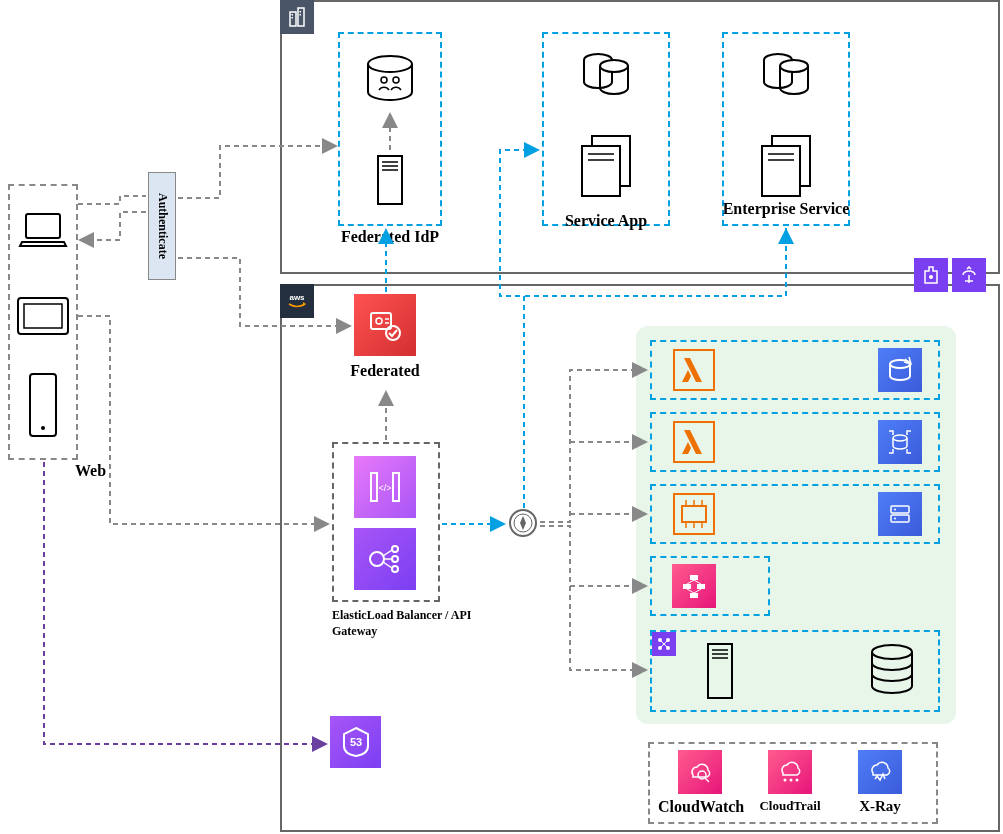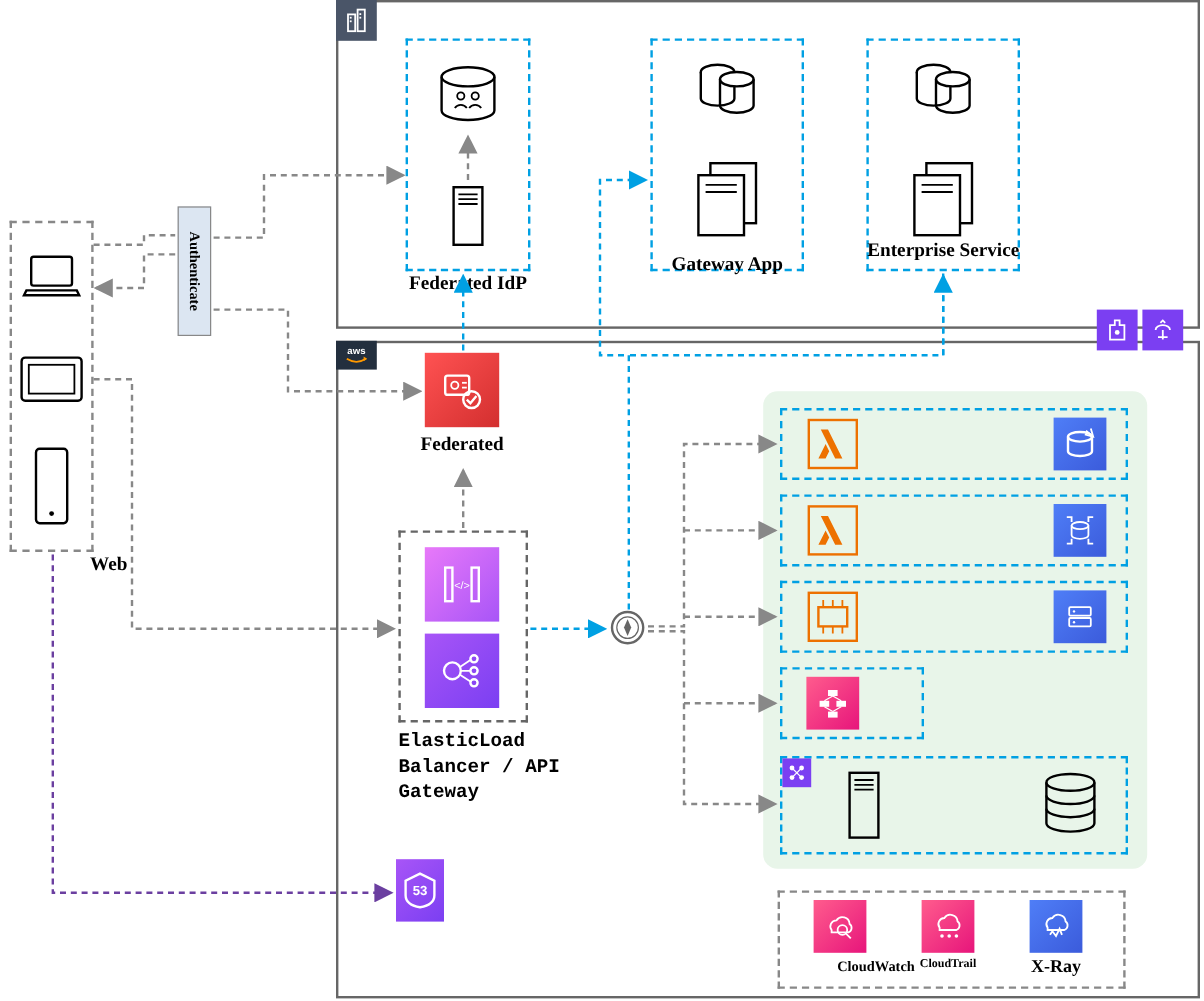--- a/index.html
+++ b/index.html
@@ -85,21 +85,21 @@
     </svg>
 </div>
 <div class="abs icon-box" style="left:574px; top:130px; width:64px; height:70px;">
 <svg width="64" height="70" viewBox="0 0 64 70">
       <rect x="18" y="6" width="38" height="50" fill="#fff" stroke="#000" stroke-width="2"></rect>
       <rect x="8" y="16" width="38" height="50" fill="#fff" stroke="#000" stroke-width="2"></rect>
       <line x1="14" y1="24" x2="40" y2="24" stroke="#000" stroke-width="1.5"></line>
       <line x1="14" y1="30" x2="40" y2="30" stroke="#000" stroke-width="1.5"></line>
     </svg>
 </div>
-<div class="abs label" style="left:542px; top:212px; width:128px;">Gateway App</div>
+<div class="abs label" style="left:542px; top:212px; width:128px;">Service App</div>
 
 <div class="abs dashed-box" style="left:722px; top:32px; width:128px; height:194px; border-color:#00a0e3;"></div>
 <div class="abs icon-box" style="left:760px; top:48px; width:52px; height:52px;">
 <svg width="52" height="52" viewBox="0 0 52 52">
       <ellipse cx="18" cy="12" rx="14" ry="6" fill="#fff" stroke="#000" stroke-width="2"></ellipse>
       <path d="M4 12 L4 34 A14 6 0 0 0 32 34 L32 12" fill="#fff" stroke="#000" stroke-width="2"></path>
       <ellipse cx="34" cy="18" rx="14" ry="6" fill="#fff" stroke="#000" stroke-width="2"></ellipse>
       <path d="M20 18 L20 40 A14 6 0 0 0 48 40 L48 18" fill="none" stroke="#000" stroke-width="2"></path>
     </svg>
 </div>
@@ -107,21 +107,21 @@
 <svg width="64" height="70" viewBox="0 0 64 70">
       <rect x="18" y="6" width="38" height="50" fill="#fff" stroke="#000" stroke-width="2"></rect>
       <rect x="8" y="16" width="38" height="50" fill="#fff" stroke="#000" stroke-width="2"></rect>
       <line x1="14" y1="24" x2="40" y2="24" stroke="#000" stroke-width="1.5"></line>
       <line x1="14" y1="30" x2="40" y2="30" stroke="#000" stroke-width="1.5"></line>
     </svg>
 </div>
 <div class="abs label" style="left:722px; top:200px; width:128px;">Enterprise Service</div>
 
 <div class="abs solid-box" style="left:280px; top:284px; width:720px; height:548px; border-color:#666;"></div>
-<div class="abs icon-box" style="left:280px; top:284px; width:34px; height:24px; background:#232f3e; color:#fff; font-size:10px; font-weight:bold;">
+<div class="abs icon-box" style="left:280px; top:284px; width:34px; height:34px; background:#232f3e; color:#fff; font-size:10px; font-weight:bold;">
 <svg width="28" height="28" viewBox="0 0 28 28">
       <text x="14" y="13" text-anchor="middle" fill="#fff" font-size="8" font-family="Arial">aws</text>
       <path d="M6 17 Q14 22 22 17" fill="none" stroke="#ff9900" stroke-width="1.5"></path>
       <path d="M20 15 L23 17 L20 19" fill="#ff9900"></path>
     </svg>
 </div>
 
 <div class="abs icon-box" style="left:354px; top:294px; width:62px; height:62px; background:linear-gradient(135deg,#ff5252,#d32f2f);">
 <svg width="40" height="40" viewBox="0 0 40 40">
       <rect x="6" y="8" width="20" height="16" rx="2" fill="none" stroke="#fff" stroke-width="2"></rect>
@@ -146,33 +146,33 @@
 <svg width="40" height="40" viewBox="0 0 40 40">
       <circle cx="12" cy="20" r="7" fill="none" stroke="#fff" stroke-width="2"></circle>
       <circle cx="30" cy="10" r="3" fill="none" stroke="#fff" stroke-width="2"></circle>
       <circle cx="30" cy="20" r="3" fill="none" stroke="#fff" stroke-width="2"></circle>
       <circle cx="30" cy="30" r="3" fill="none" stroke="#fff" stroke-width="2"></circle>
       <line x1="18" y1="17" x2="27" y2="11" stroke="#fff" stroke-width="1.5"></line>
       <line x1="19" y1="20" x2="27" y2="20" stroke="#fff" stroke-width="1.5"></line>
       <line x1="18" y1="23" x2="27" y2="29" stroke="#fff" stroke-width="1.5"></line>
     </svg>
 </div>
-<div class="abs" style="left:332px; top:608px; width:160px; font-weight:bold; font-size:16px; line-height:1.3;font-family:Liberation Mono, monospace;">
+<div class="abs" style="left:332px; top:608px; width:160px; font-weight:bold; font-size:12px; line-height:1.3;">
   <span>ElasticLoad Balancer / API Gateway</span>
 </div>
 
 <div class="abs icon-box" style="left:508px; top:508px; width:30px; height:30px; background:#fff; border-radius:50%;">
 <svg width="30" height="30" viewBox="0 0 30 30">
       <circle cx="15" cy="15" r="13" fill="none" stroke="#666" stroke-width="2"></circle>
       <circle cx="15" cy="15" r="9" fill="none" stroke="#666" stroke-width="1"></circle>
       <path d="M15 8 L18 15 L15 22 L12 15 Z" fill="#666"></path>
     </svg>
 </div>
 
-<div class="abs icon-box" style="left:330px; top:716px; width:40px; height:52px; background:linear-gradient(135deg,#a855f7,#7b3ff2);">
+<div class="abs icon-box" style="left:330px; top:716px; width:51px; height:52px; background:linear-gradient(135deg,#a855f7,#7b3ff2);">
 <svg width="36" height="36" viewBox="0 0 36 36">
       <path d="M18 4 L30 10 L30 22 Q30 30 18 32 Q6 30 6 22 L6 10 Z" fill="none" stroke="#fff" stroke-width="2"></path>
       <text x="18" y="22" text-anchor="middle" fill="#fff" font-size="11" font-family="Arial" font-weight="bold">53</text>
     </svg>
 </div>
 
 <div class="abs" style="left:636px; top:326px; width:320px; height:398px; background:#e8f5e9; border-radius:12px;"></div>
 
 <div class="abs dashed-box" style="left:650px; top:340px; width:290px; height:60px; border-color:#00a0e3;"></div>
 <div class="abs icon-box" style="left:672px; top:348px; width:44px; height:44px;">
@@ -283,30 +283,30 @@
 </div>
 
 <div class="abs dashed-box" style="left:648px; top:742px; width:290px; height:82px; border-color:#888;"></div>
 <div class="abs icon-box" style="left:678px; top:750px; width:44px; height:44px; background:linear-gradient(135deg,#ff5c8d,#e7157b);">
 <svg width="30" height="30" viewBox="0 0 30 30">
       <path d="M8 18 A5 5 0 0 1 12 10 A6 6 0 0 1 23 13 A4 4 0 0 1 22 20 L8 20 Z" fill="none" stroke="#fff" stroke-width="1.5"></path>
       <circle cx="17" cy="18" r="4" fill="none" stroke="#fff" stroke-width="1.5"></circle>
       <line x1="20" y1="21" x2="24" y2="25" stroke="#fff" stroke-width="1.5"></line>
     </svg>
 </div>
-<div class="abs label" style="left:688px; top:798px; width:84px; font-size:12px;text-align:center;">CloudWatch</div>
+<div class="abs label" style="left:658px; top:798px; width:84px; font-size:16px;text-align:center;">CloudWatch</div>
 <div class="abs icon-box" style="left:768px; top:750px; width:44px; height:44px; background:linear-gradient(135deg,#ff5c8d,#e7157b);">
 <svg width="30" height="30" viewBox="0 0 30 30">
       <path d="M8 16 A5 5 0 0 1 12 8 A6 6 0 0 1 23 11 A4 4 0 0 1 22 18 L8 18 Z" fill="none" stroke="#fff" stroke-width="1.5"></path>
       <circle cx="10" cy="23" r="1.5" fill="#fff"></circle>
       <circle cx="16" cy="23" r="1.5" fill="#fff"></circle>
       <circle cx="22" cy="23" r="1.5" fill="#fff"></circle>
     </svg>
 </div>
-<div class="abs label" style="left:750px; top:798px; width:80px; font-size:10px;">CloudTrail</div>
+<div class="abs label" style="left:750px; top:798px; width:80px; font-size:13px;">CloudTrail</div>
 <div class="abs icon-box" style="left:858px; top:750px; width:44px; height:44px; background:linear-gradient(135deg,#4f7ef7,#3b5bdb);">
 <svg width="30" height="30" viewBox="0 0 30 30">
       <path d="M8 16 A5 5 0 0 1 12 8 A6 6 0 0 1 23 11 A4 4 0 0 1 22 18 L8 18 Z" fill="none" stroke="#fff" stroke-width="1.5"></path>
       <path d="M10 22 L12 19 L15 23 L18 17 L20 22" fill="none" stroke="#fff" stroke-width="1.5"></path>
     </svg>
 </div>
 <div class="abs label" style="left:840px; top:798px; width:80px; font-size:15px;">X-Ray</div>
 
 <svg class="abs" style="left:0;top:0;width:1003px;height:834px;pointer-events:none;">
 <defs>

